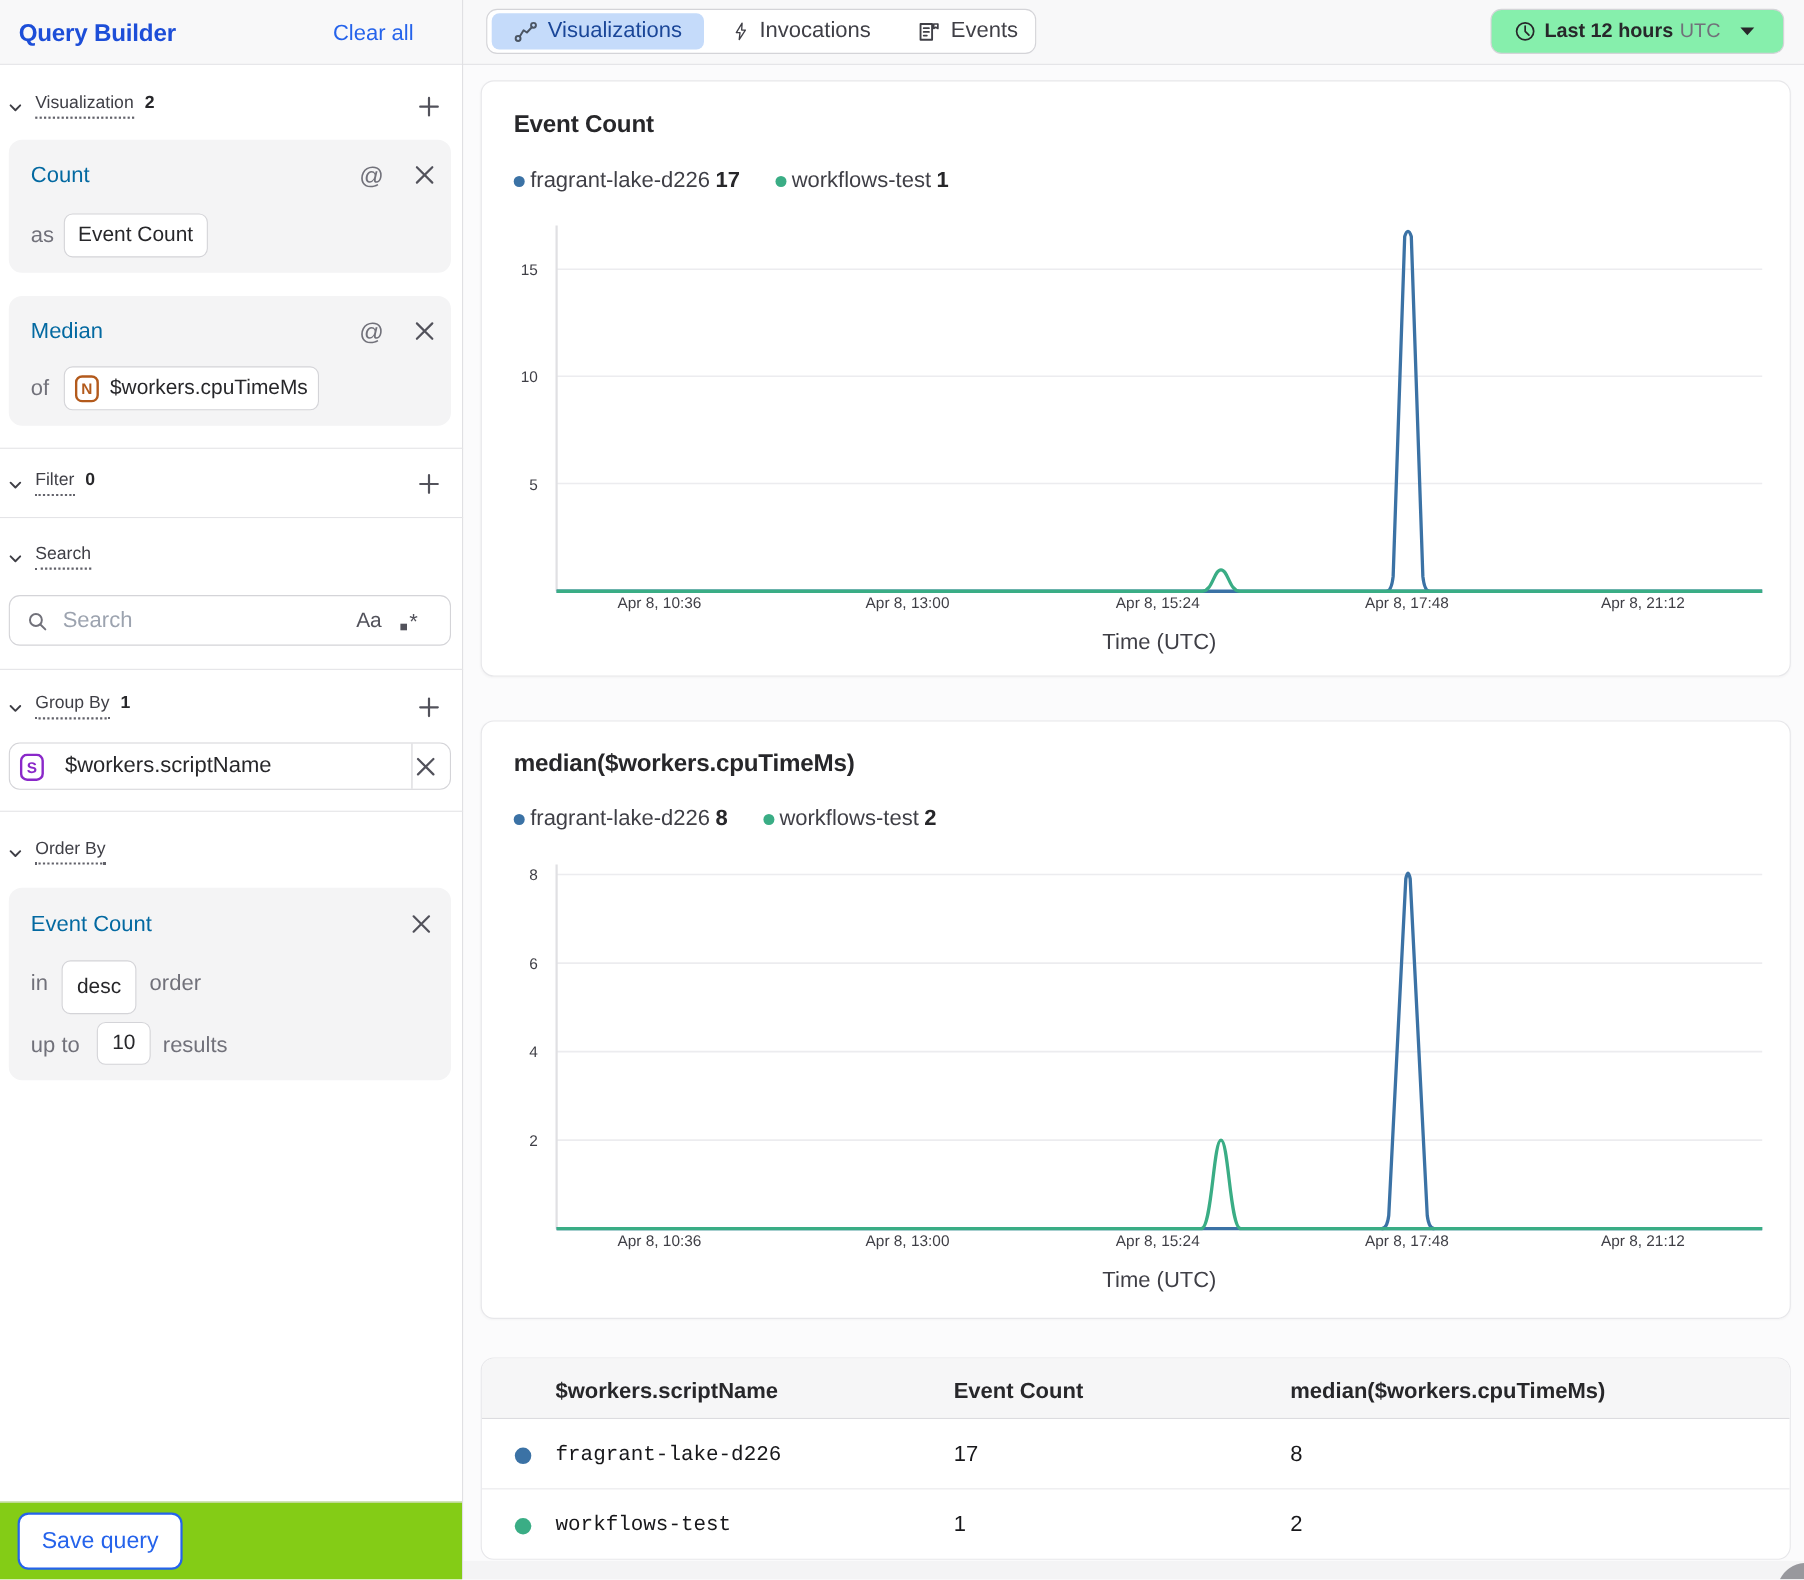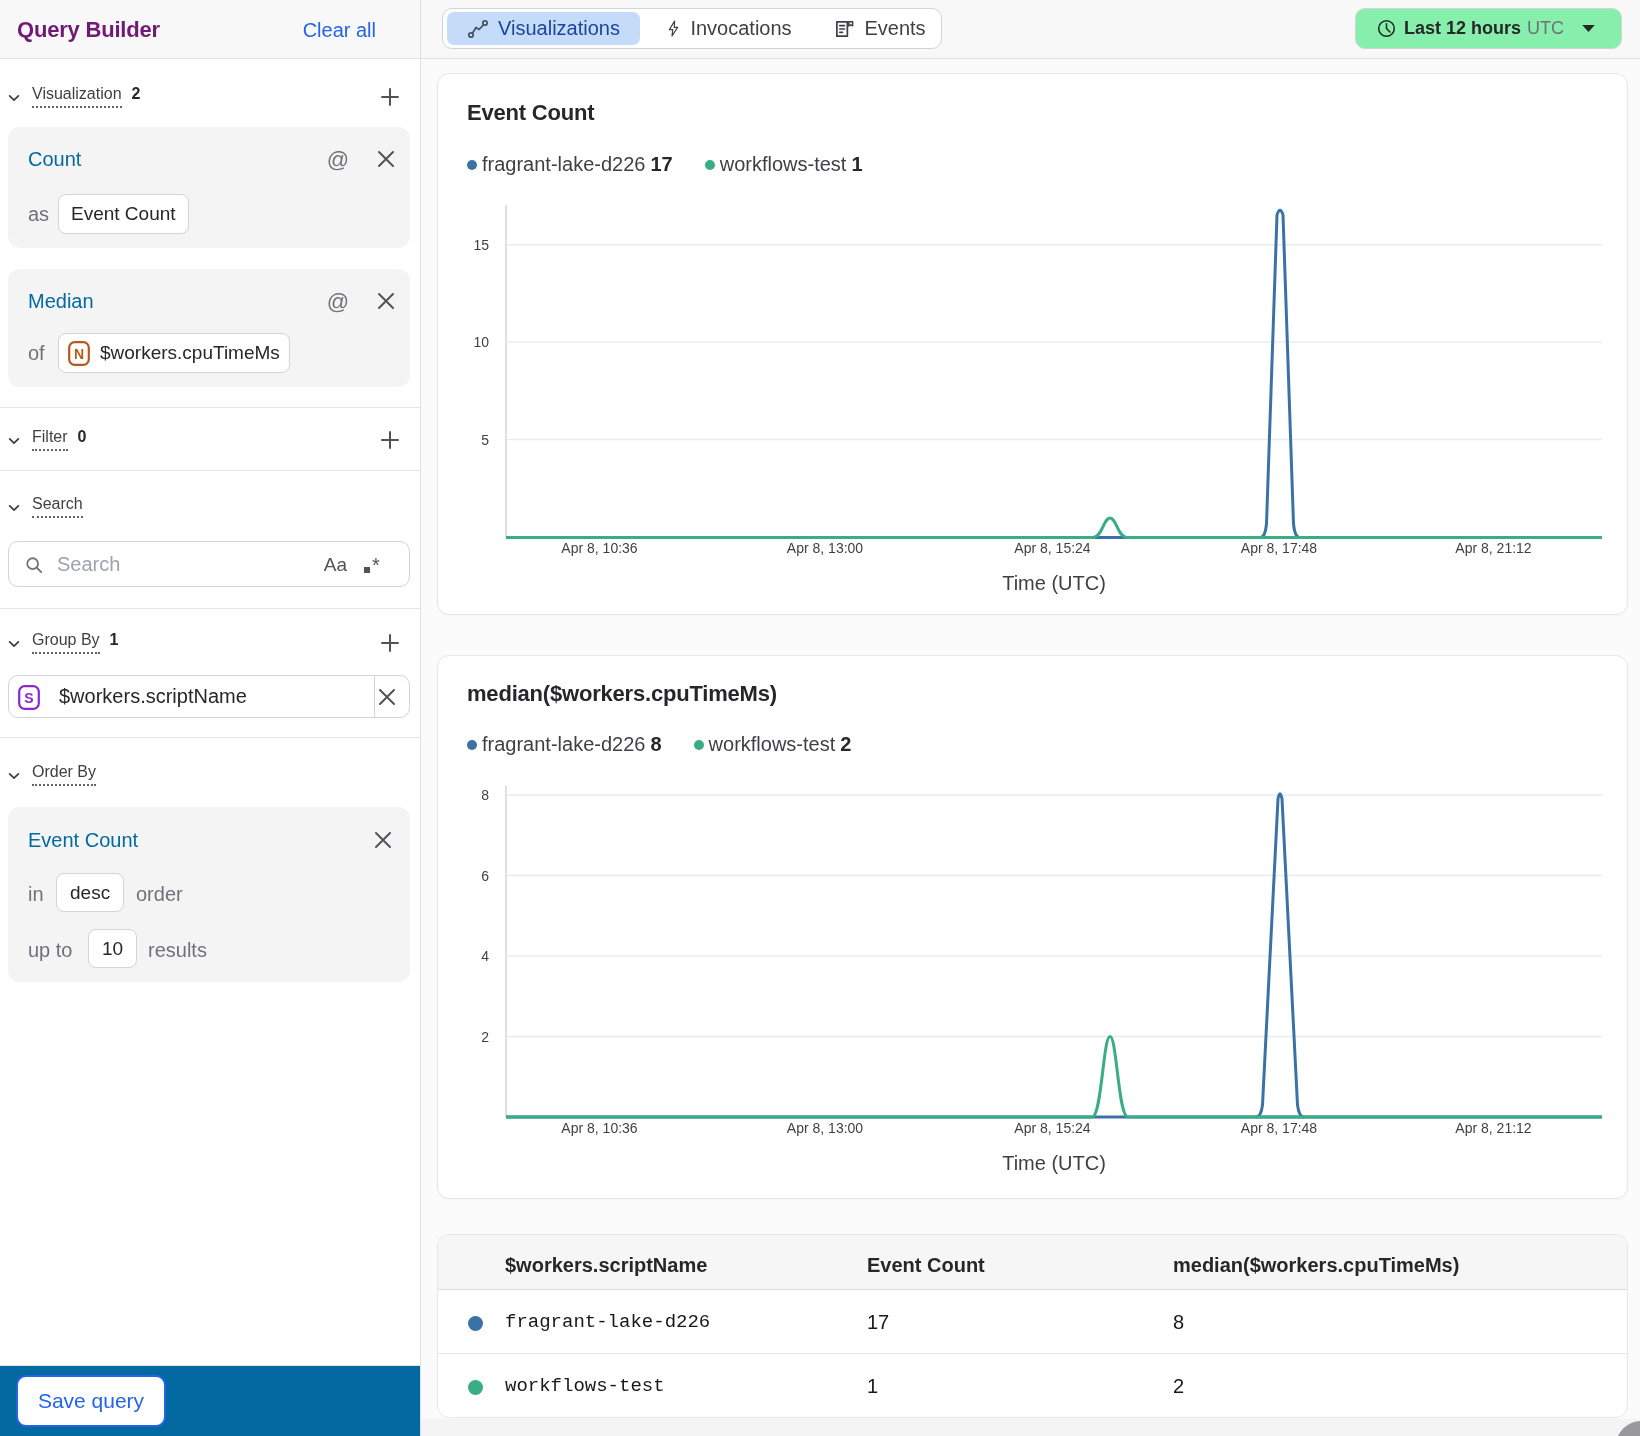--- a/index.html
+++ b/index.html
@@ -4,39 +4,39 @@
 <style>
 * { margin:0; padding:0; box-sizing:border-box; }
 html,body { width:1640px; height:1436px; }
 body { font-family:"Liberation Sans", sans-serif; background:#fbfbfc; position:relative; overflow:hidden; color:#27272a; }
 
 #topband { position:absolute; left:0; top:0; width:1640px; height:59px; background:#f8f8f9; border-bottom:1px solid #e3e3e6; }
 #botband { position:absolute; left:421px; top:1419px; width:1219px; height:17px; background:#f4f4f5; }
 #sidebar { position:absolute; left:0; top:59px; width:421px; height:1377px; background:#fff; }
 #sideborder { position:absolute; left:420px; top:0; width:1px; height:1436px; background:#e0e0e3; }
 #sb-head { position:absolute; left:0; top:0; width:420px; height:59px; }
-#sb-head .title { position:absolute; left:17px; top:17px; font-size:22px; font-weight:700; color:#701a75; letter-spacing:-0.2px; }
+#sb-head .title { position:absolute; left:17px; top:17px; font-size:22px; font-weight:700; color:#1d4ed8; letter-spacing:-0.2px; }
 #sb-head .clear { position:absolute; right:44px; top:19px; font-size:20px; color:#2563eb; }
 
 .sechead { position:absolute; font-size:16px; color:#3f3f46; }
 .sechead .lbl { border-bottom:2px dotted #62626a; padding-bottom:4px; }
 .sechead .num { font-weight:700; color:#27272a; margin-left:10px; }
 .chev { position:absolute; width:14px; height:14px; }
 .plus { position:absolute; left:380px; width:20px; height:20px; }
 
 .graycard { position:absolute; left:8px; width:402px; background:#f4f4f5; border-radius:12px; }
 .cardlbl { position:absolute; left:20px; font-size:20px; color:#0369a1; }
 .atsign { position:absolute; font-size:22px; color:#71717a; }
 .xicon { position:absolute; width:18px; height:18px; }
 .graytxt { color:#71717a; font-size:20px; }
 .whitebox { background:#fff; border:1px solid #d4d4d8; border-radius:8px; font-size:19px; color:#27272a; display:inline-flex; align-items:center; }
 
 .divider { position:absolute; left:0; width:421px; height:1px; background:#e4e4e7; }
 
-#sb-foot { position:absolute; left:0; top:1365px; width:420px; height:71px; background:#0369a1; border-top:1px solid #e4e4e7; }
+#sb-foot { position:absolute; left:0; top:1365px; width:420px; height:71px; background:#84cc16; border-top:1px solid #e4e4e7; }
 .btn-save { position:absolute; left:16px; top:9px; width:150px; height:52px; border:2px solid #2563eb; border-radius:10px; color:#2563eb; font-size:21px; font-weight:500; display:flex; align-items:center; justify-content:center; background:#fff; }
 .btn-run { position:absolute; left:184px; top:9px; width:214px; height:52px; background:#0d63e8; border-radius:10px; color:#fff; font-size:21px; font-weight:600; display:flex; align-items:center; justify-content:center; gap:14px; }
 .btn-run .kbd { background:rgba(255,255,255,0.22); border-radius:8px; width:32px; height:31px; display:flex; align-items:center; justify-content:center; font-size:18px; font-weight:500; }
 
 #tabs { position:absolute; left:442px; top:8px; width:500px; height:41px; background:#fff; border:1px solid #d4d4d8; border-radius:10px; display:flex; align-items:center; padding:0 4px; }
 .tab { flex:none; height:33px; display:flex; align-items:center; justify-content:center; gap:9px; font-size:20px; color:#3f3f46; border-radius:7px; }
 .tab.sel { background:#c5dbfa; color:#1a4698; font-weight:500; }
 
 #timebtn { position:absolute; left:1355px; top:8px; width:267px; height:41px; background:#86efac; border:1px solid #d4d4d8; border-radius:10px; display:flex; align-items:center; white-space:nowrap; }
 
@@ -158,21 +158,21 @@
 <svg class="chev" style="left:7px; top:769px;" viewBox="0 0 16 16">
     <path d="M3 5.5 L8 10.5 L13 5.5" fill="none" stroke="#3f3f46" stroke-width="2" stroke-linecap="round" stroke-linejoin="round"></path>
   </svg>
 
 <div class="graycard" style="top:807px; height:175px;">
   <div class="cardlbl" style="top:22px;">Event Count</div>
   <svg class="xicon" style="right:18px; top:24px;" viewBox="0 0 18 18">
       <path d="M2 2 L16 16 M16 2 L2 16" fill="none" stroke="#52525b" stroke-width="2" stroke-linecap="round"></path>
     </svg>
   <div class="graytxt" style="position:absolute; left:20px; top:76px;">in</div>
-  <div class="whitebox" style="position:absolute; left:48px; top:66px; height:39px; padding:0 13px;">desc</div>
+  <div class="whitebox" style="position:absolute; left:48px; top:66px; height:49px; padding:0 13px;">desc</div>
   <div class="graytxt" style="position:absolute; left:128px; top:76px;">order</div>
   <div class="graytxt" style="position:absolute; left:20px; top:132px;">up to</div>
   <div class="whitebox" style="position:absolute; left:80px; top:122px; height:39px; padding:0 13px;">10</div>
   <div class="graytxt" style="position:absolute; left:140px; top:132px;">results</div>
 </div>
 
 <div id="sb-foot">
   <div class="btn-save">Save query</div>
 </div>
 

